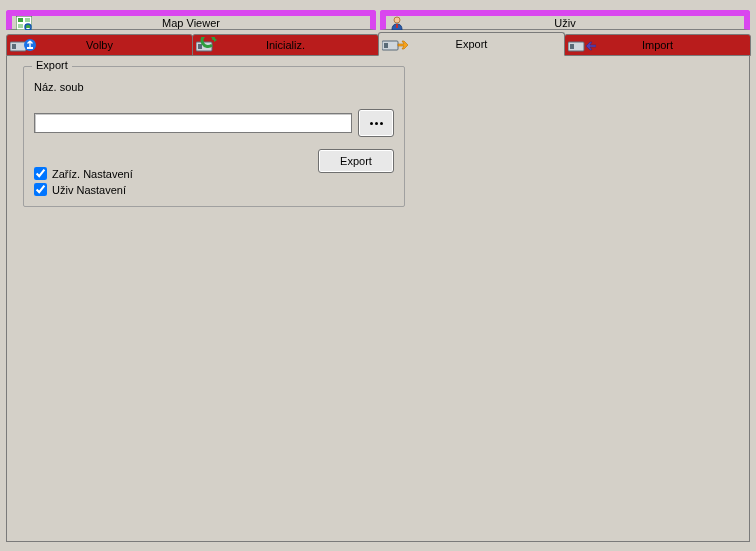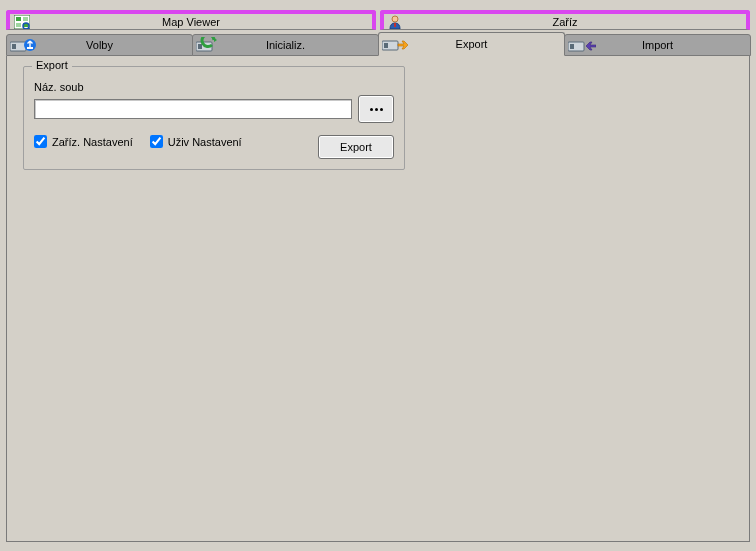--- a/index.html
+++ b/index.html
@@ -26,21 +26,21 @@
     display: flex;
     align-items: flex-end;
     height: 26px;
     padding: 4px 6px 0 6px;
     gap: 4px;
   }
   .top-tab {
     flex: 1;
     height: 20px;
     background: #d4d0c8;
-    border: 4px solid #d946ef;
+    border: 6px solid #d946ef;
     border-bottom: 1px solid #808080;
     border-radius: 3px 3px 0 0;
     display: flex;
     align-items: center;
     justify-content: center;
     gap: 6px;
     position: relative;
     box-sizing: border-box;
     cursor: pointer;
   }
@@ -57,21 +57,21 @@
   .sub-tabs {
     display: flex;
     align-items: flex-end;
     height: 24px;
     padding: 0 6px;
     margin-top: 2px;
   }
   .sub-tab {
     flex: 1;
     height: 22px;
-    background: #a3a3a3;
+    background: #b91c1c;
     border: 1px solid #7a7a7a;
     border-radius: 3px 3px 0 0;
     display: flex;
     align-items: center;
     justify-content: center;
     position: relative;
     box-sizing: border-box;
     cursor: pointer;
     margin-right: -1px;
   }
@@ -116,21 +116,21 @@
     position: absolute;
     top: -8px;
     left: 8px;
     background: #d4d0c8;
     padding: 0 4px;
     font-size: 11px;
   }
 
   .field-label {
     font-size: 11px;
-    margin-bottom: 2px;
+    margin-bottom: 16px;
   }
   .field-row {
     display: flex;
     align-items: center;
     gap: 6px;
     margin-bottom: 12px;
   }
   .text-input {
     flex: 1;
     height: 20px;
@@ -162,21 +162,23 @@
     margin: 0 1px;
   }
 
   .bottom-row {
     display: flex;
     align-items: flex-start;
     justify-content: space-between;
   }
   .checks {
     display: flex;
-    gap: 17px;
+    flex-direction: column;
+    gap: 3px;
+    margin-top: 18px;
   }
   .check-row {
     display: flex;
     align-items: center;
     gap: 5px;
     font-size: 11px;
     cursor: pointer;
   }
   .check-row input[type=checkbox] {
     width: 13px;
@@ -217,21 +219,21 @@
       <span class="tt-label">Map Viewer</span>
     </div>
     <div class="top-tab">
       <span class="tt-icon">
         <svg width="14" height="14" viewBox="0 0 14 14">
           <circle cx="7" cy="4" r="3" fill="#f5c89a" stroke="#b57b3f"></circle>
           <path d="M2 14 Q2 8 7 8 Q12 8 12 14 Z" fill="#2a5db0" stroke="#1b3f7a"></path>
           <rect x="6" y="8" width="2" height="4" fill="#c03030"></rect>
         </svg>
       </span>
-      <span class="tt-label">Zaříz</span>
+      <span class="tt-label">Uživ</span>
     </div>
   </div>
 
   <div class="sub-tabs">
     <div class="sub-tab">
       <span class="st-icon">
         <svg width="28" height="16" viewBox="0 0 28 16">
           <rect x="0" y="5" width="16" height="9" rx="1" fill="#cfd6dc" stroke="#5a6b78"></rect>
           <rect x="2" y="7" width="4" height="5" fill="#5a6b78"></rect>
           <circle cx="20" cy="8" r="6" fill="#1a73e8"></circle>

